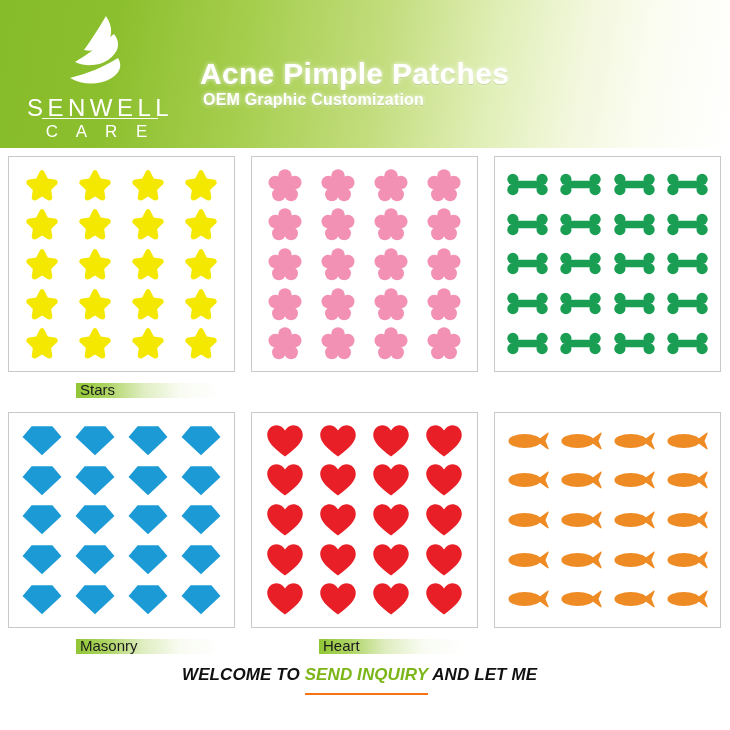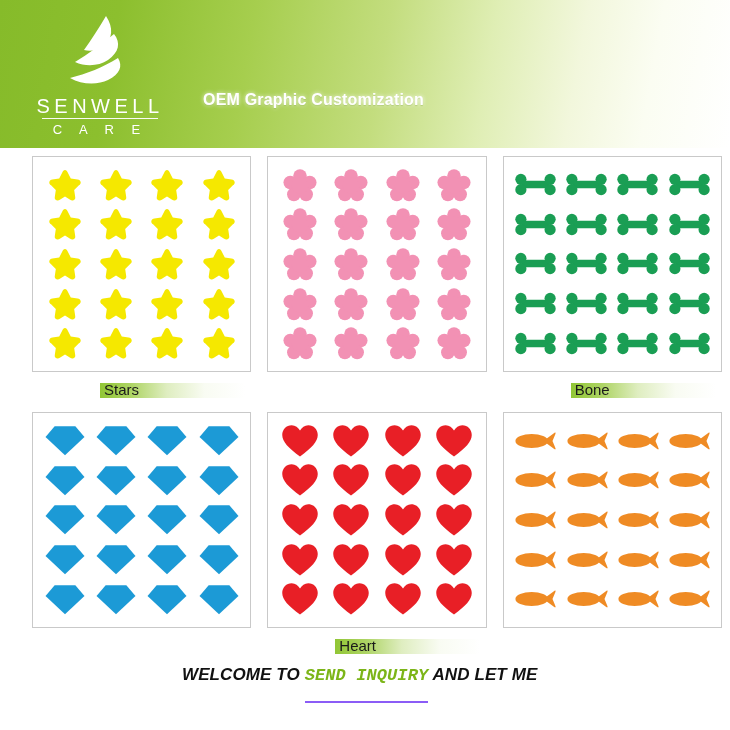--- a/index.html
+++ b/index.html
@@ -50,42 +50,42 @@
     width: 110px;
     height: 80px;
   }
   .logo-name {
     position: absolute;
     left: 0;
     top: 84px;
     width: 160px;
     text-align: center;
     color: #ffffff;
-    font-size: 20px;
+    font-size: 24px;
     letter-spacing: 4.5px;
     font-weight: 400;
     line-height: 1;
     font-family: "Liberation Sans", sans-serif;
   }
   .logo-rule {
     position: absolute;
     left: 22px;
     top: 106px;
     width: 116px;
     height: 1px;
     background: rgba(255,255,255,0.95);
   }
   .logo-sub {
     position: absolute;
     left: 0;
     top: 111px;
     width: 160px;
     text-align: center;
     color: #ffffff;
-    font-size: 13px;
+    font-size: 17px;
     letter-spacing: 7px;
     line-height: 1;
   }
   .headline {
     position: absolute;
     left: 200px;
     top: 59px;
     color: #ffffff;
     font-size: 30px;
     font-weight: 700;
@@ -112,21 +112,20 @@
   
   .grid {
     position: absolute;
     left: 0;
     top: 152px;
     width: 730px;
   }
   .row {
     display: flex;
     gap: 0;
-    margin-left: 24px;
   }
   .cell {
     width: 243px;
     position: relative;
   }
   .panel {
     box-sizing: border-box;
     margin: 4px 8px 0 8px;
     height: 216px;
     background: #ffffff;
@@ -191,23 +190,22 @@
     font-size: 17px;
     font-weight: 700;
     font-style: italic;
     color: #111111;
     line-height: 25px;
     letter-spacing: 0.1px;
     margin-left: 182px;
   }
   .inquiry {
     color: #7cb518;
-    border-bottom: 2px solid #8b5cf6;
-    padding-bottom: 16px;
-    font-family: Liberation Mono, monospace;
+    border-bottom: 2px solid #f97316;
+    padding-bottom: 9px;
   }
 </style>
 </head>
 <body>
 
 <div class="page">
 
   <div class="header">
 
     <div class="logo">
@@ -216,20 +214,21 @@
           <path d="M62 2 C55 14 47 26 40 36 C47 38 55 36 61 31 C68 25 70 14 62 2 Z" fill="#ffffff"></path>
           <path d="M70 20 C58 30 44 40 31 48 C42 53 55 52 64 46 C75 38 77 29 70 20 Z" fill="#ffffff"></path>
           <path d="M74 44 C60 53 42 60 26 64 C38 71 54 71 64 66 C76 60 79 52 74 44 Z" fill="#ffffff"></path>
         </svg>
       </div>
       <div class="logo-name">SENWELL</div>
       <div class="logo-rule"></div>
       <div class="logo-sub">C A R E</div>
     </div>
 
+    <div class="headline">Acne Pimple Patches</div>
     <div class="subhead">OEM Graphic Customization</div>
   </div>
 
   <div class="grid">
 
     <div class="row">
       <div class="cell">
         <div class="panel">
           <div class="shape-grid">
               <svg viewBox="0 0 100 100" width="34" height="34">
@@ -725,24 +724,20 @@
       <g fill="#1a9e54">
         <rect x="18" y="17" width="64" height="18" rx="5"></rect>
         <circle cx="16" cy="14" r="13"></circle>
         <circle cx="16" cy="38" r="13"></circle>
         <circle cx="84" cy="14" r="13"></circle>
         <circle cx="84" cy="38" r="13"></circle>
       </g>
               </svg>
             </div>
         </div>
-        <div class="label">
-          <div class="label-hl"></div>
-          <div class="label-inner">Bone</div>
-        </div>
       </div>
     </div>
 
     <div class="row">
       <div class="cell">
         <div class="panel">
           <div class="shape-grid">
               <svg viewBox="0 0 100 78" width="40" height="31">
       <path fill="#1c9ad6" d="M24 3 L76 3 L99 30 L50 76 L1 30 Z"></path>
               </svg>
@@ -797,20 +792,24 @@
               <svg viewBox="0 0 100 78" width="40" height="31">
       <path fill="#1c9ad6" d="M24 3 L76 3 L99 30 L50 76 L1 30 Z"></path>
               </svg>
               <svg viewBox="0 0 100 78" width="40" height="31">
       <path fill="#1c9ad6" d="M24 3 L76 3 L99 30 L50 76 L1 30 Z"></path>
               </svg>
               <svg viewBox="0 0 100 78" width="40" height="31">
       <path fill="#1c9ad6" d="M24 3 L76 3 L99 30 L50 76 L1 30 Z"></path>
               </svg>
             </div>
+        </div>
+        <div class="label">
+          <div class="label-hl"></div>
+          <div class="label-inner">Masonry</div>
         </div>
       </div>
 
       <div class="cell">
         <div class="panel">
           <div class="shape-grid">
               <svg viewBox="0 0 100 90" width="38" height="34">
       <path fill="#e81f26" d="M50 86 C20 64 3 47 3 29 C3 14 14 3 28 3 C38 3 45 9 50 17 C55 9 62 3 72 3
         C86 3 97 14 97 29 C97 47 80 64 50 86 Z"></path>
               </svg>

